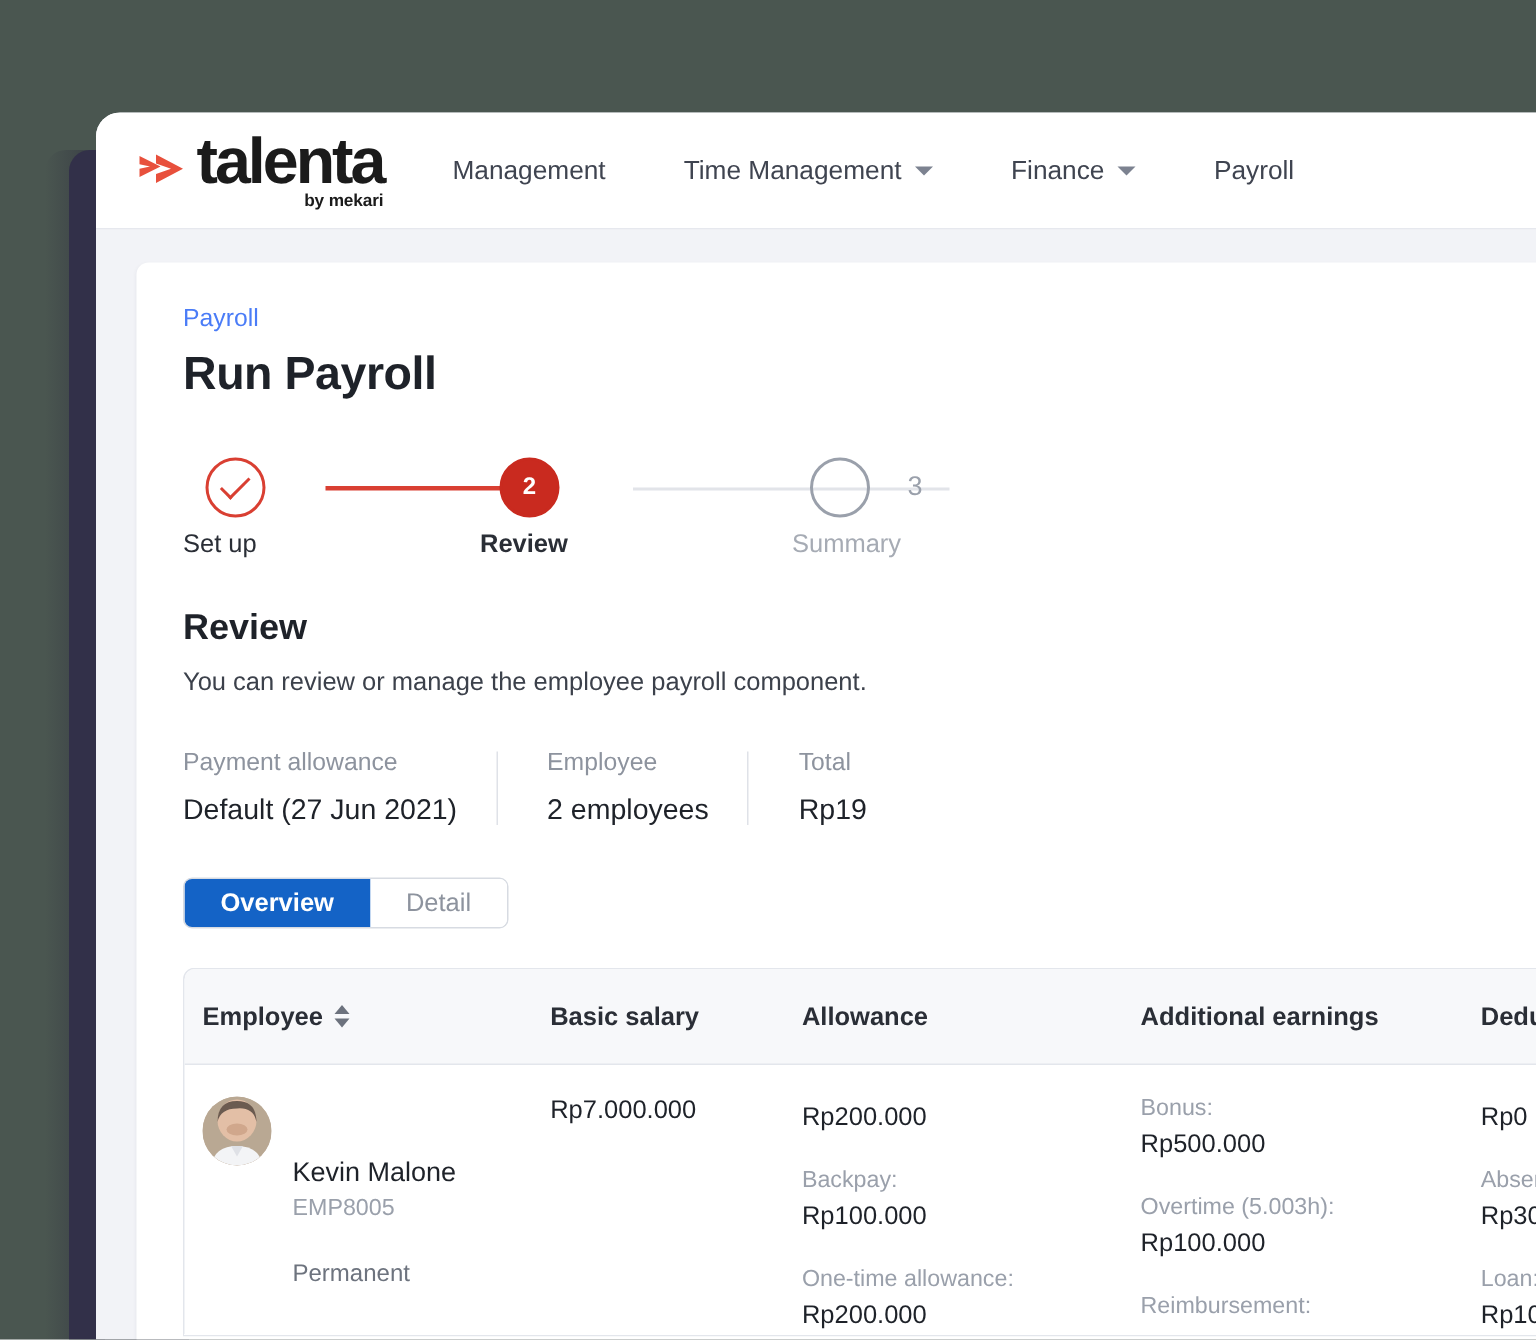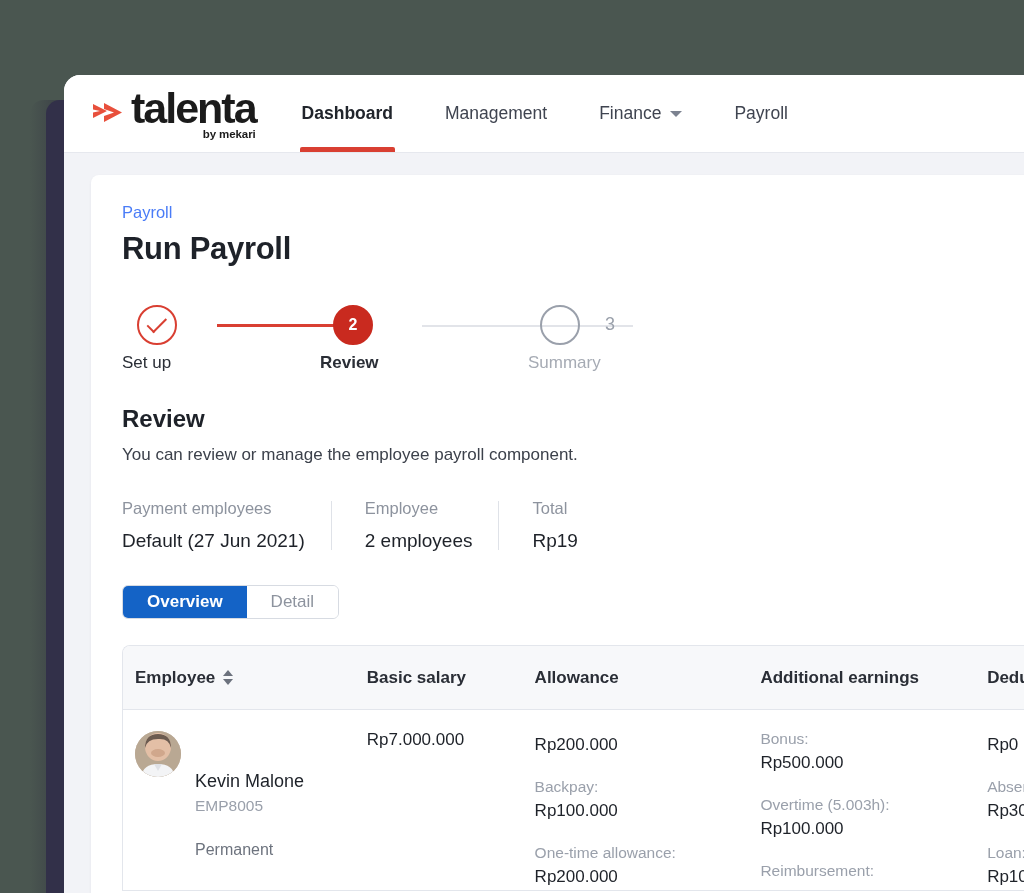--- a/index.html
+++ b/index.html
@@ -367,25 +367,26 @@
       <svg id="logo-mark" viewBox="0 0 34 30">
         <path d="M2 5 L16 12 L2 19 L2 13.5 L9 12 L2 10.5 Z" fill="#e8503c"></path>
         <path d="M13 4 L31 13.5 L13 23 L13 17 L23 13.5 L13 10 Z" fill="#e8503c"></path>
       </svg>
       <div id="brand-text-wrap">
         <div id="brand-name">talenta</div>
         <div id="brand-sub">by mekari</div>
       </div>
     </div>
 
-    <div class="nav-item active">
-      <span>Dashboard</span>
+    <div class="nav-item">
+      <span>Management</span>
     </div>
     <div class="nav-item">
-      <span>Management</span>
+      <span>Time Management</span>
+      <span class="caret"></span>
     </div>
     <div class="nav-item">
       <span>Finance</span>
       <span class="caret"></span>
     </div>
     <div class="nav-item">
       <span>Payroll</span>
     </div>
   </div>
 
@@ -417,21 +418,21 @@
           <div class="step-number-outside" style="left:65px;">3</div>
           <div class="step-label muted" style="left:-12px;">Summary</div>
         </div>
       </div>
 
       <div id="review-heading">Review</div>
       <div id="review-sub">You can review or manage the employee payroll component.</div>
 
       <div id="info-strip">
         <div class="info-cell">
-          <div class="info-label">Payment employees</div>
+          <div class="info-label">Payment allowance</div>
           <div class="info-value">Default (27 Jun 2021)</div>
         </div>
         <div class="info-cell">
           <div class="info-label">Employee</div>
           <div class="info-value">2 employees</div>
         </div>
         <div class="info-cell">
           <div class="info-label">Total</div>
           <div class="info-value">Rp19</div>
         </div>

